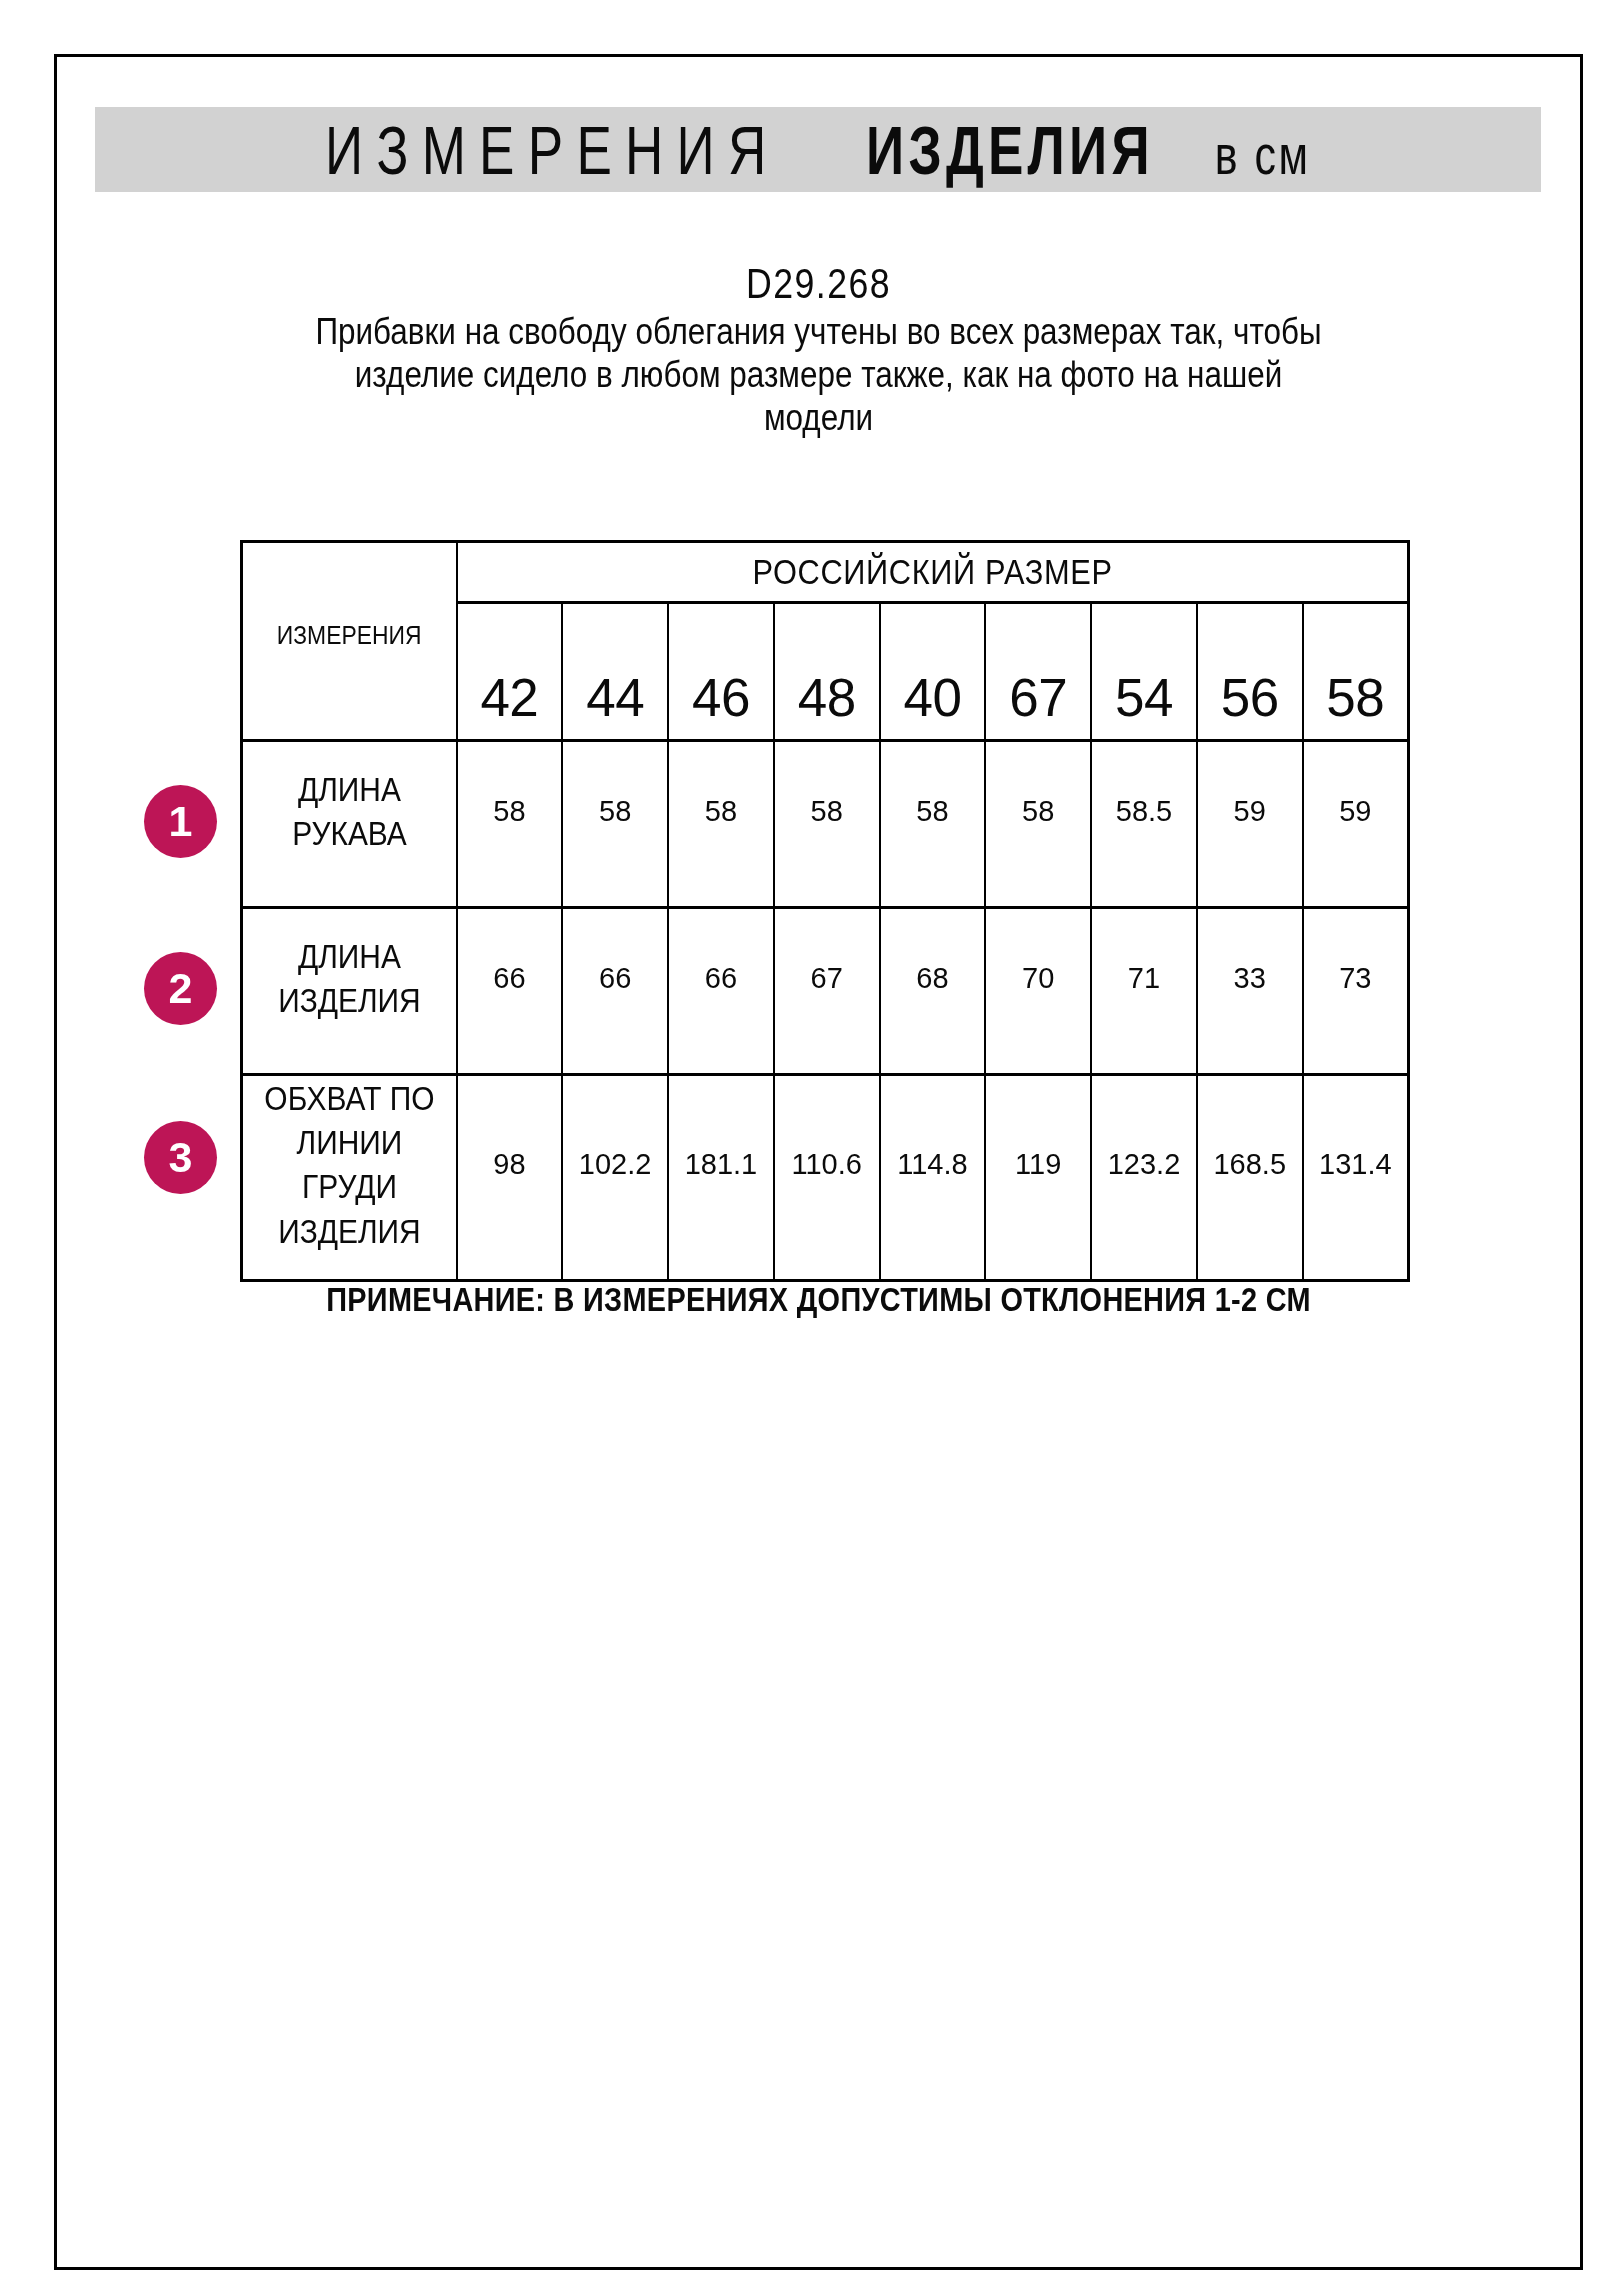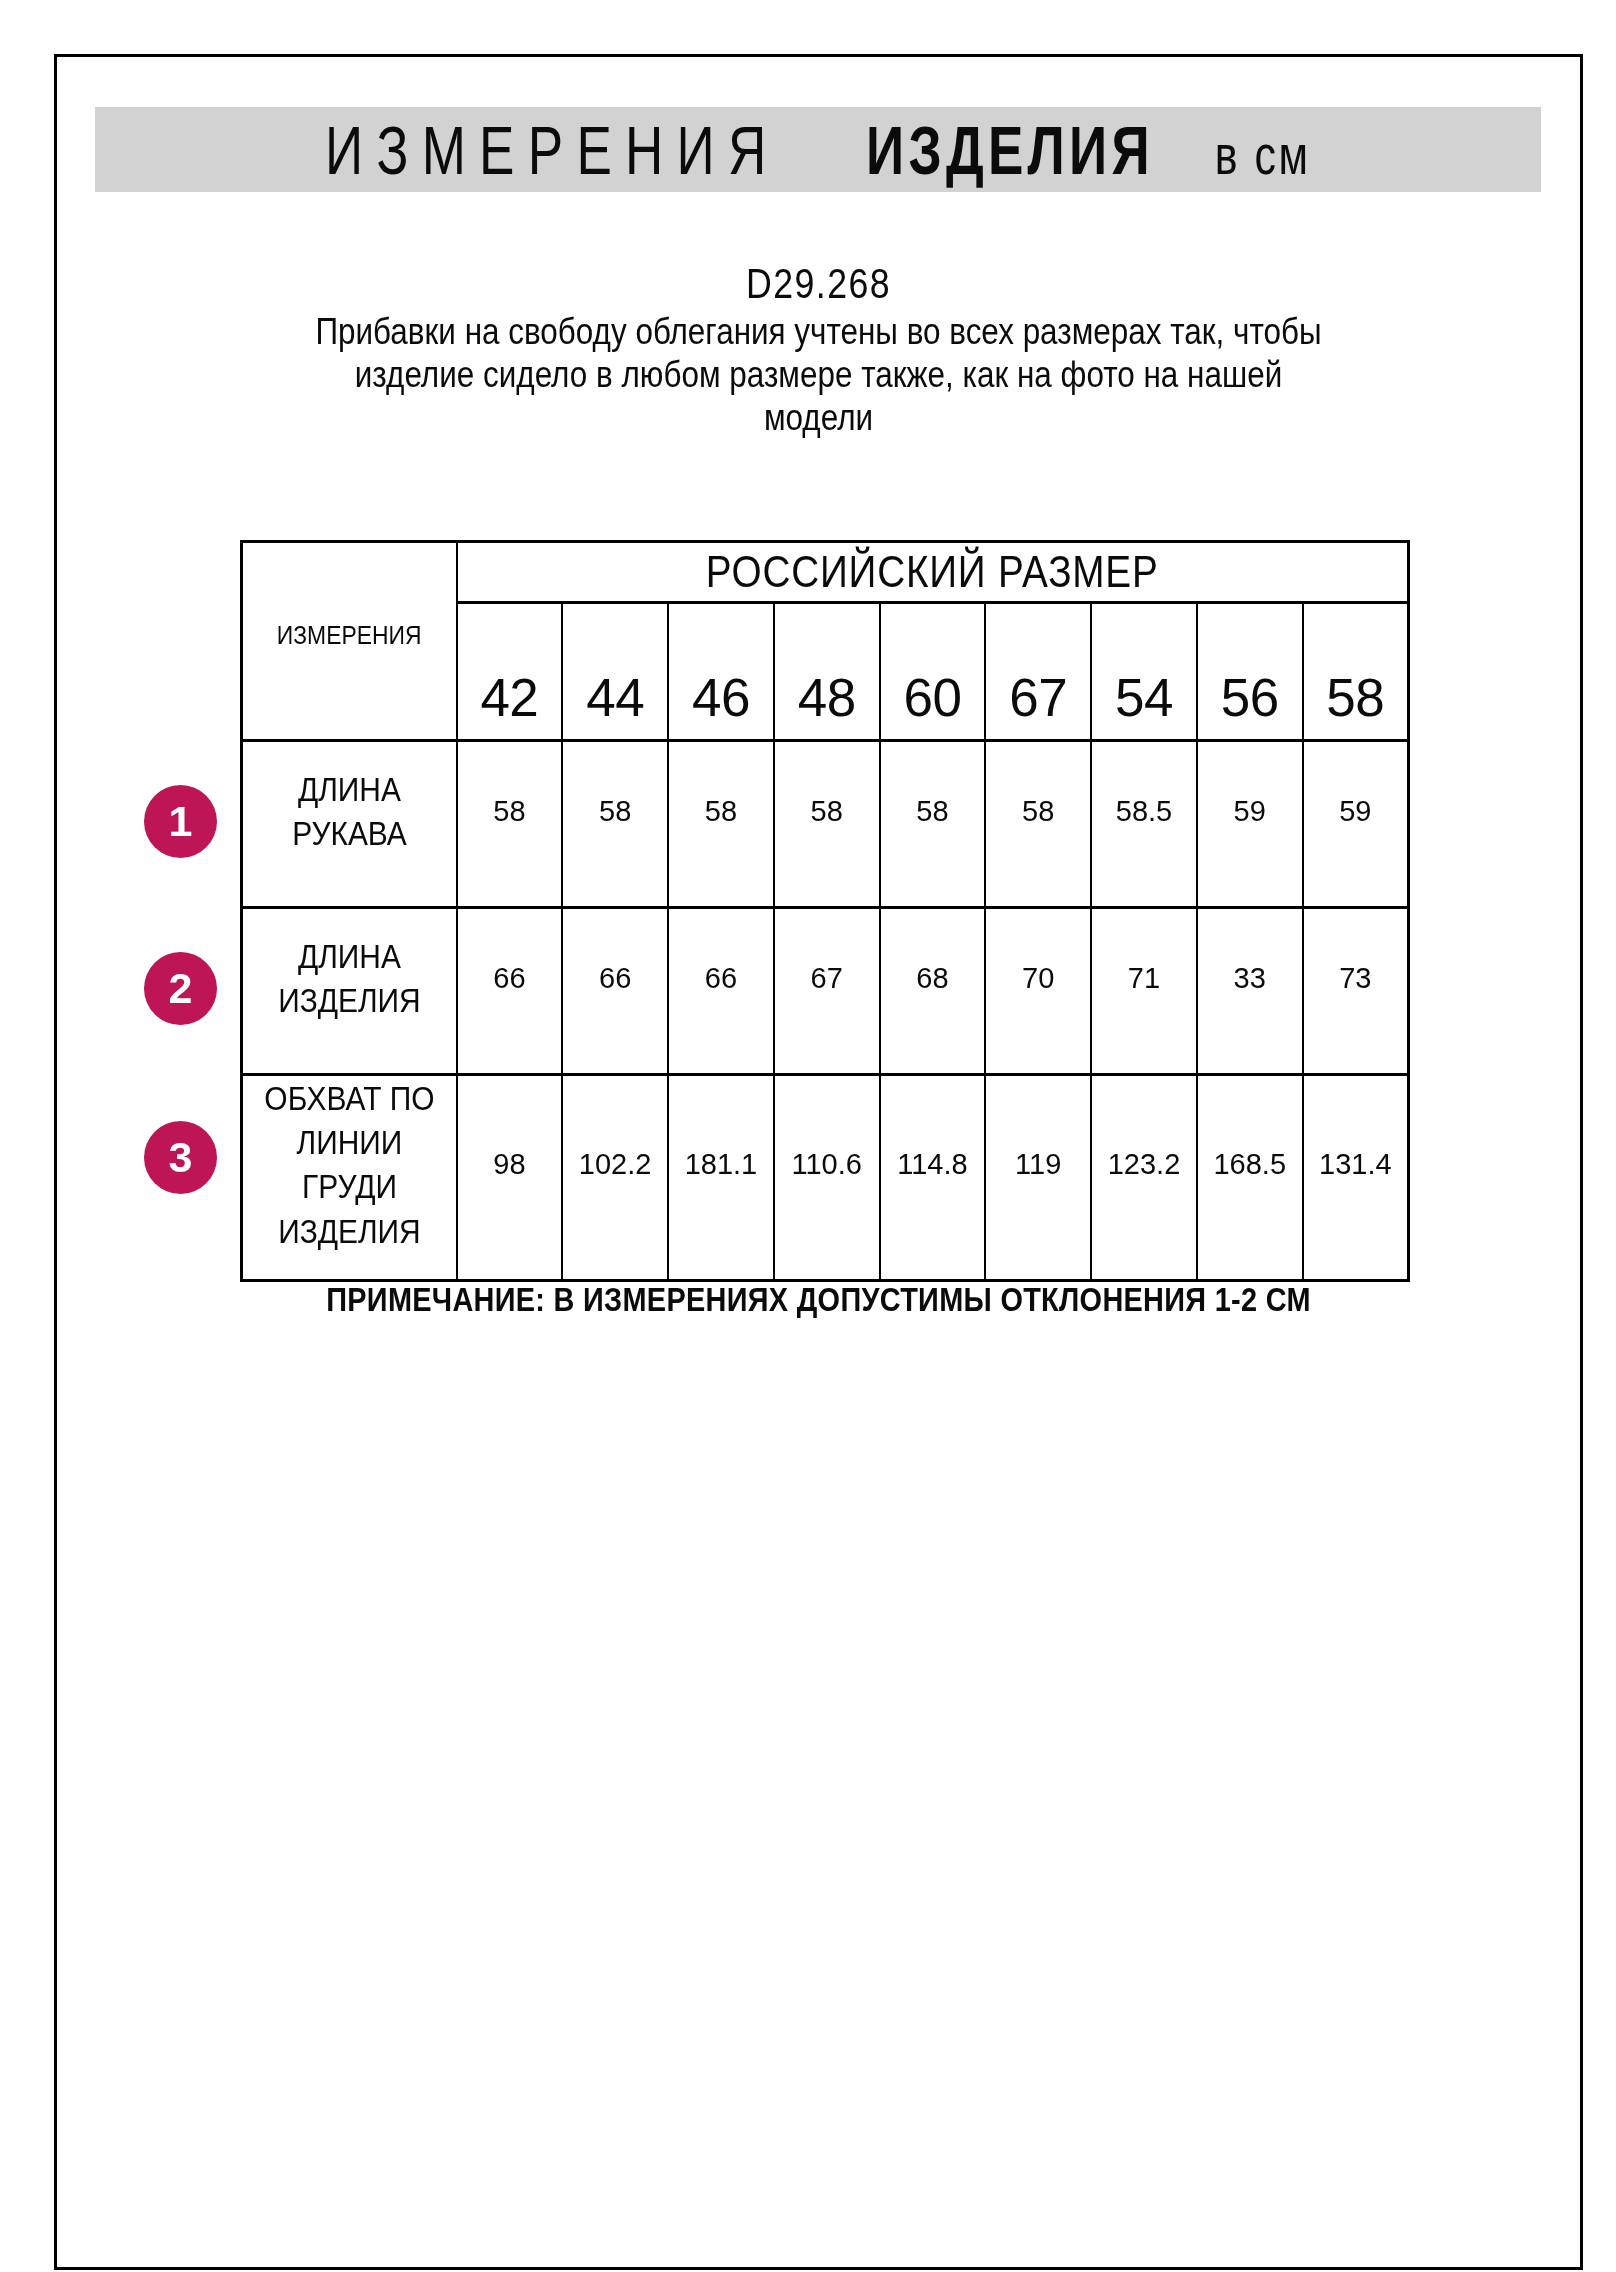--- a/index.html
+++ b/index.html
@@ -25,21 +25,21 @@
   
   .size-table{position:absolute;left:183px;top:483px;width:1170px;
               border-collapse:collapse;table-layout:fixed;}
   .size-table col.c0{width:215px;}
   .size-table th,.size-table td{border:2px solid #000;border-top-width:3.9px;border-bottom-width:3.9px;
               text-align:center;vertical-align:middle;font-weight:400;overflow:hidden;}
   .size-table{border:3.3px solid #000;}
   tr.r-group{height:61px;}
   tr.r-sizes{height:138px;}
   tbody tr{height:167px;}
-  .c-group{font-size:44px;letter-spacing:0.02em;}
+  .c-group{font-size:35px;letter-spacing:0.02em;}
   .c-measure{font-size:26px;padding-bottom:13px;}
   .c-size{font-size:53px;font-weight:700;padding-top:52px;letter-spacing:-0.01em;}
   .c-label{font-size:34px;line-height:1.3;padding:0 7.8px 26px 7.8px;}
   .c-val{font-size:29px;padding-bottom:26px;}
   .cond88{display:inline-block;transform:scaleX(0.88);transform-origin:center;}
 
   
   .badge{position:absolute;left:87px;width:73px;height:73px;border-radius:50%;
          background:#bd1556;display:flex;align-items:center;justify-content:center;}
   .badge span{color:#ffffff;font-size:43px;font-weight:700;line-height:1;}
@@ -90,21 +90,21 @@
           </th>
           <th class="c-group" colspan="9">
             <span class="cond88">РОССИЙСКИЙ РАЗМЕР</span>
           </th>
         </tr>
         <tr class="r-sizes">
           <th class="c-size">42</th>
           <th class="c-size">44</th>
           <th class="c-size">46</th>
           <th class="c-size">48</th>
-          <th class="c-size">60</th>
+          <th class="c-size">40</th>
           <th class="c-size">67</th>
           <th class="c-size">54</th>
           <th class="c-size">56</th>
           <th class="c-size">58</th>
         </tr>
       </thead>
       <tbody>
         <tr>
           <td class="c-label">
             <span class="cond88">ДЛИНА РУКАВА</span>

